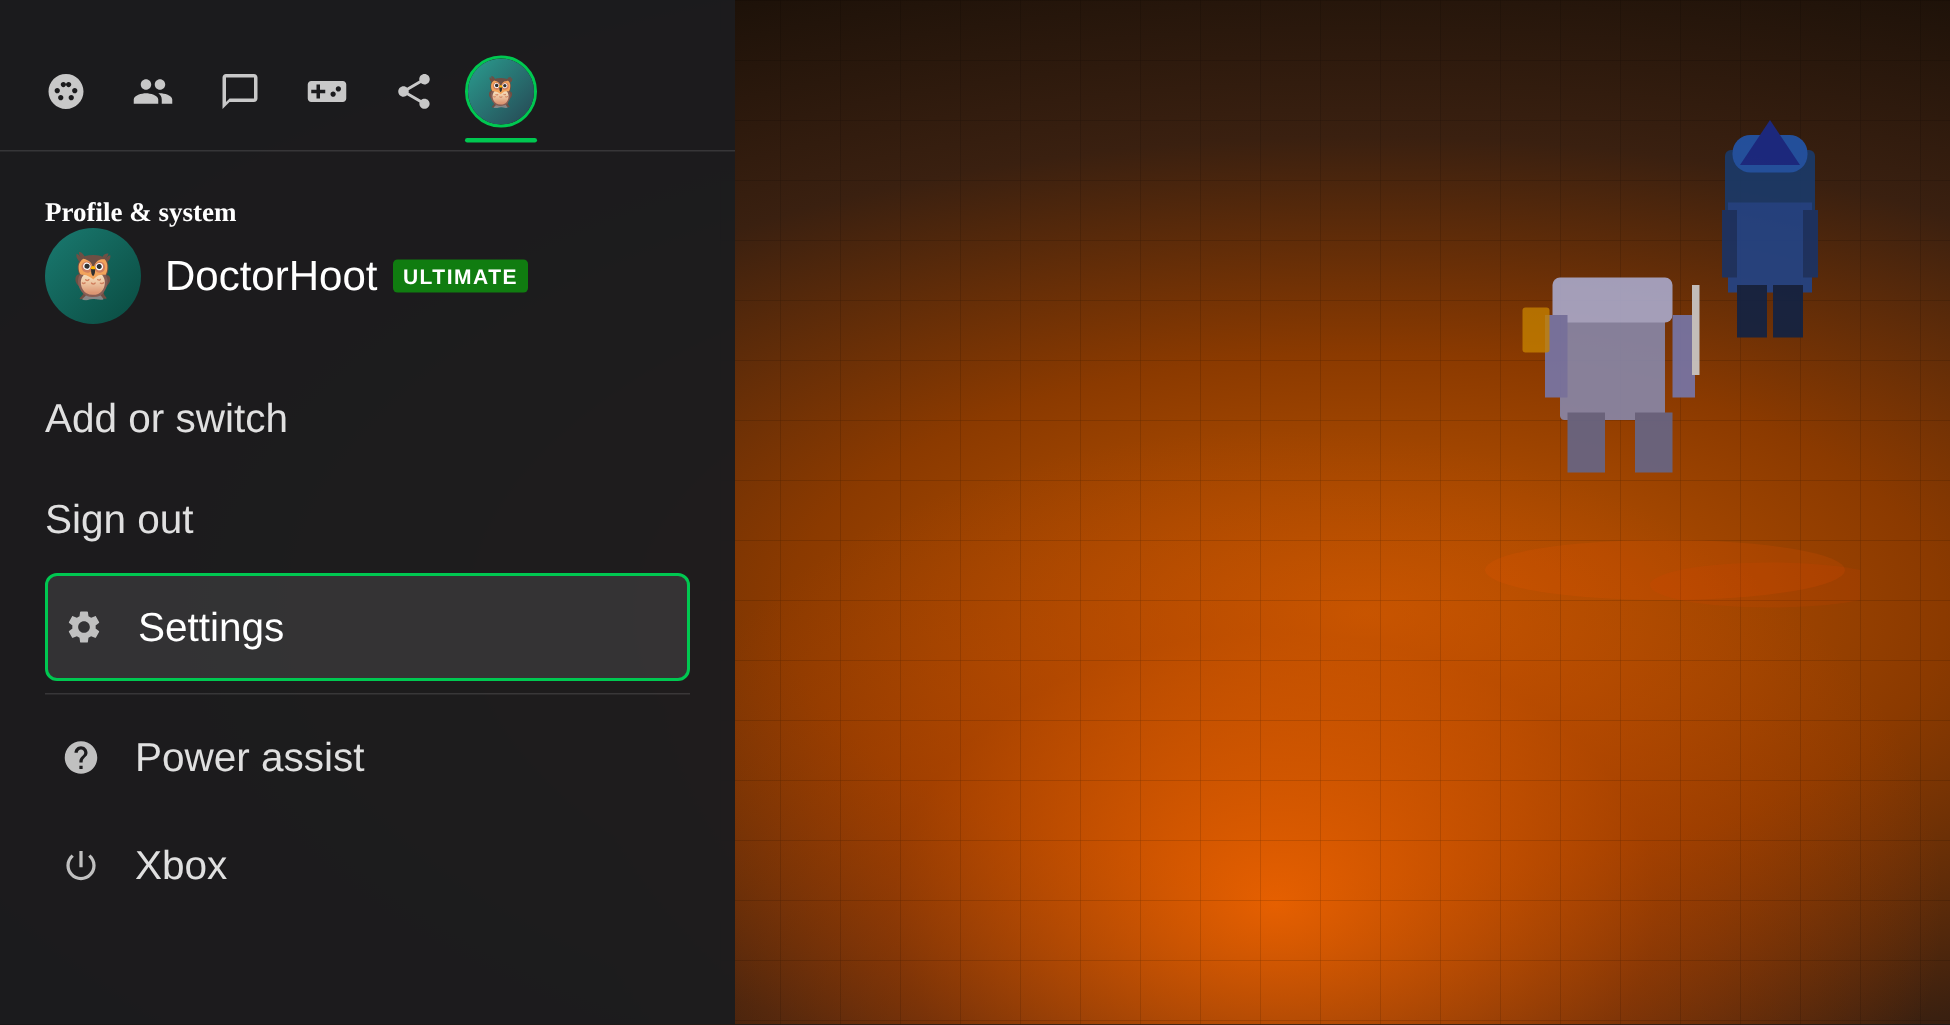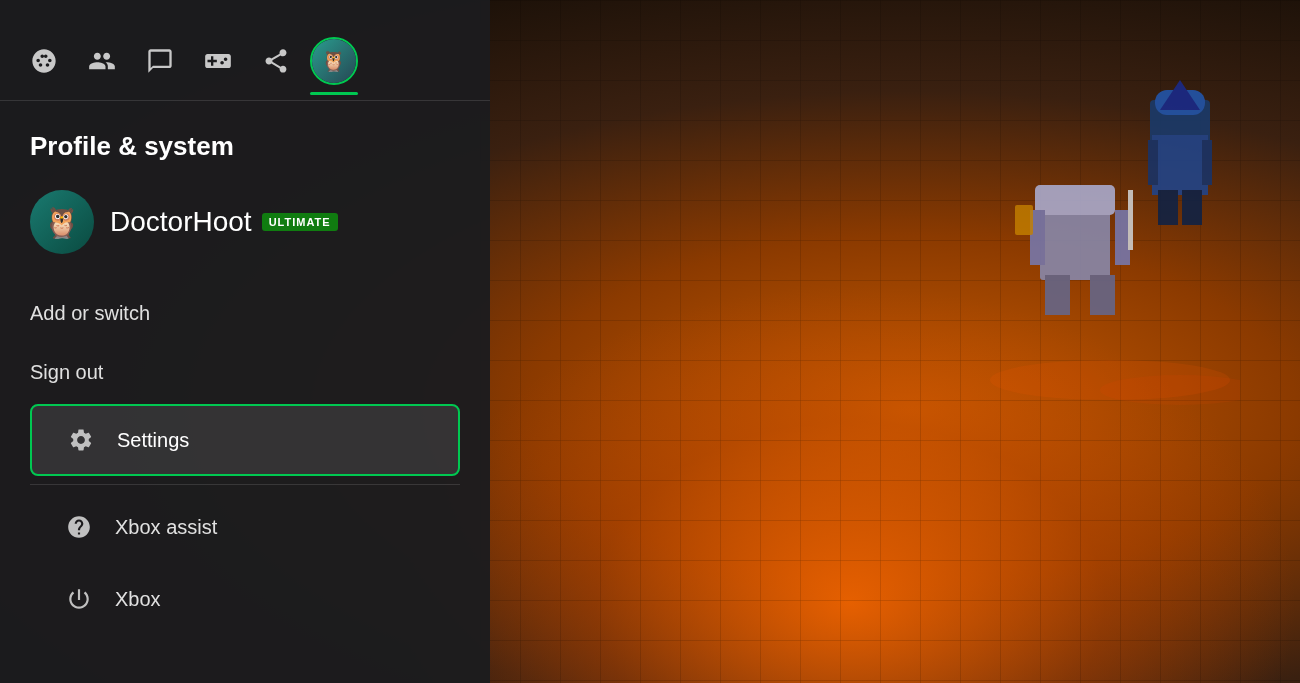--- a/index.html
+++ b/index.html
@@ -142,23 +142,23 @@
 
     
     .panel-content {
       padding: 30px 30px 0 30px;
       flex: 1;
       overflow-y: auto;
     }
 
     .section-title {
       color: #ffffff;
-      font-size: 26px;
+      font-size: 18px;
       font-weight: 600;
-      margin-bottom: 28px;
+      font-family: Liberation Serif, serif;
     }
 
     
     .user-row {
       display: flex;
       align-items: center;
       gap: 16px;
       margin-bottom: 32px;
     }
 
@@ -189,34 +189,34 @@
 
     .username {
       color: #ffffff;
       font-size: 28px;
       font-weight: 500;
     }
 
     .ultimate-badge {
       background: #107c10;
       color: #ffffff;
-      font-size: 11px;
+      font-size: 14px;
       font-weight: 700;
       padding: 3px 7px;
       border-radius: 3px;
       letter-spacing: 1px;
       text-transform: uppercase;
     }
 
     
     .menu-item {
       display: flex;
       align-items: center;
       gap: 20px;
-      padding: 18px 33px;
+      padding: 18px 8px;
       cursor: pointer;
       border-radius: 8px;
       margin-bottom: 4px;
       transition: background 0.15s;
       color: #e0e0e0;
       font-size: 20px;
       font-weight: 400;
     }
 
     .menu-item.selected {
@@ -241,21 +241,21 @@
       color: #c0c0c0;
     }
 
     .menu-icon svg {
       width: 26px;
       height: 26px;
       fill: currentColor;
     }
 
     .menu-label {
-      font-size: 20px;
+      font-size: 27px;
       color: inherit;
     }
 
     .menu-divider {
       height: 1px;
       background: rgba(255,255,255,0.12);
       margin: 8px 0;
     }
   </style>
 </head>
@@ -373,21 +373,21 @@
 
     <div class="menu-divider"></div>
 
 
     <div class="menu-item">
       <span class="menu-icon">
         <svg viewBox="0 0 24 24">
           <path d="M12 2C6.48 2 2 6.48 2 12s4.48 10 10 10 10-4.48 10-10S17.52 2 12 2zm1 17h-2v-2h2v2zm2.07-7.75l-.9.92C13.45 12.9 13 13.5 13 15h-2v-.5c0-1.1.45-2.1 1.17-2.83l1.24-1.26c.37-.36.59-.86.59-1.41 0-1.1-.9-2-2-2s-2 .9-2 2H8c0-2.21 1.79-4 4-4s4 1.79 4 4c0 .88-.36 1.68-.93 2.25z"></path>
         </svg>
       </span>
-      <span class="menu-label">Xbox assist</span>
+      <span class="menu-label">Power assist</span>
     </div>
 
     <div class="menu-item">
       <span class="menu-icon">
         <svg viewBox="0 0 24 24">
           <path d="M13 3h-2v10h2V3zm4.83 2.17l-1.42 1.42C17.99 7.86 19 9.81 19 12c0 3.87-3.13 7-7 7s-7-3.13-7-7c0-2.19 1.01-4.14 2.58-5.42L6.17 5.17C4.23 6.82 3 9.26 3 12c0 4.97 4.03 9 9 9s9-4.03 9-9c0-2.74-1.23-5.18-3.17-6.83z"></path>
         </svg>
       </span>
       <span class="menu-label">Xbox</span>
     </div>

